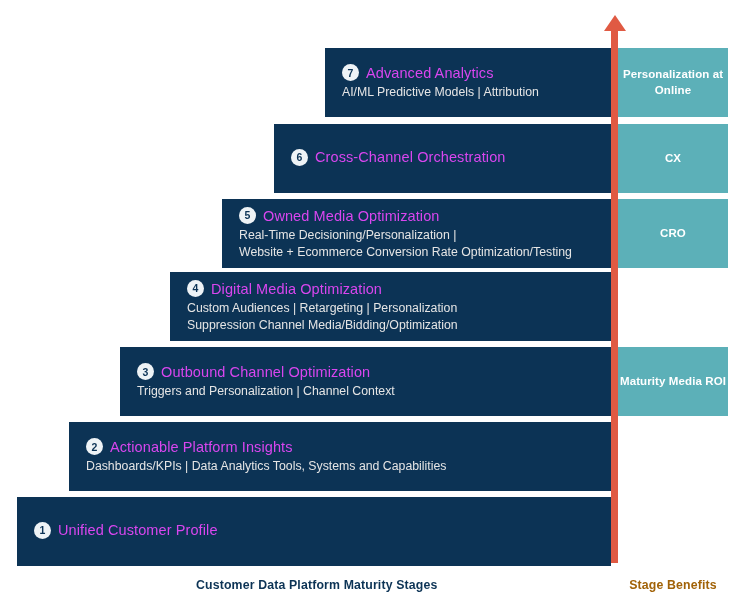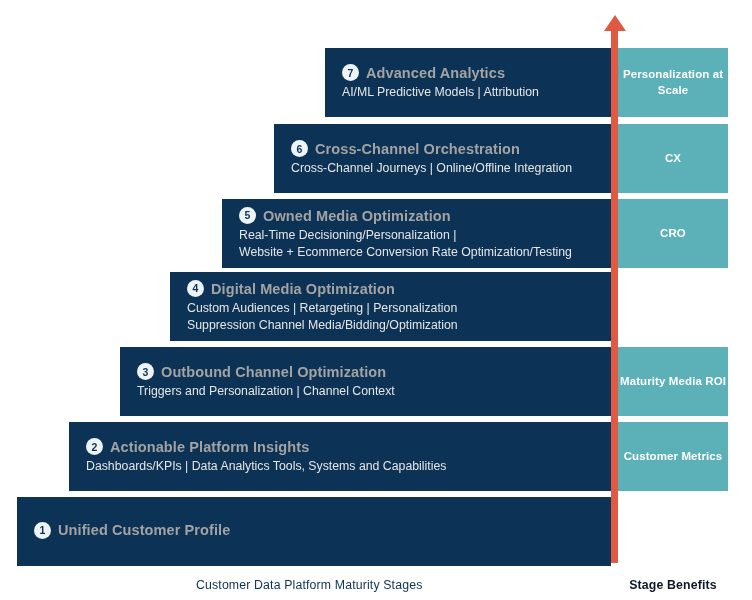--- a/index.html
+++ b/index.html
@@ -95,51 +95,51 @@
     background: #eef3f6;
     color: #0c3355;
     font-size: 10.5px;
     font-weight: 700;
     display: flex;
     align-items: center;
     justify-content: center;
     line-height: 1;
   }
   .stage-title {
-    color: #a3a3a3;
+    color: #d946ef;
     font-size: 14.5px;
-    font-weight: 700;
+    font-weight: 400;
     letter-spacing: .1px;
     white-space: nowrap;
   }
   .stage-desc {
     color: #e5e5e5;
     font-size: 12.3px;
     font-weight: 400;
     line-height: 1.33;
     white-space: pre-line;
   }
 
   
   .footer-left {
     position: absolute;
     left: 196px;
     top: 578px;
     color: #0c3355;
     font-size: 12.3px;
-    font-weight: 400;
+    font-weight: 700;
     letter-spacing: .15px;
   }
   .footer-right {
     position: absolute;
     left: 618px;
     top: 578px;
     width: 110px;
     text-align: center;
-    color: #0f172a;
+    color: #a16207;
     font-size: 12.3px;
     font-weight: 700;
     letter-spacing: .15px;
   }
 </style>
 </head>
 <body>
 
 <div id="stage">
 
@@ -151,29 +151,28 @@
   <div id="rows-container">
       <div class="row" style="left: 0px; top: 48px; width: 752px;">
         <div class="stage-bar" style="left: 325px; width: 286px;">
           <div class="title-line">
             <span class="badge">7</span>
             <span class="stage-title">Advanced Analytics</span>
           </div>
           <div class="stage-desc">AI/ML Predictive Models | Attribution</div>
         </div>
         <div class="benefit-bar" style="left: 618px;">Personalization
-at Scale</div>
+at Online</div>
       </div>
       <div class="row" style="left: 0px; top: 124px; width: 752px;">
         <div class="stage-bar" style="left: 274px; width: 337px;">
           <div class="title-line">
             <span class="badge">6</span>
             <span class="stage-title">Cross-Channel Orchestration</span>
           </div>
-          <div class="stage-desc">Cross-Channel Journeys | Online/Offline Integration</div>
         </div>
         <div class="benefit-bar" style="left: 618px;">CX</div>
       </div>
       <div class="row" style="left: 0px; top: 199px; width: 752px;">
         <div class="stage-bar" style="left: 222px; width: 389px;">
           <div class="title-line">
             <span class="badge">5</span>
             <span class="stage-title">Owned Media Optimization</span>
           </div>
           <div class="stage-desc">Real-Time Decisioning/Personalization |
@@ -203,22 +202,20 @@
 Media ROI</div>
       </div>
       <div class="row" style="left: 0px; top: 422px; width: 752px;">
         <div class="stage-bar" style="left: 69px; width: 542px;">
           <div class="title-line">
             <span class="badge">2</span>
             <span class="stage-title">Actionable Platform Insights</span>
           </div>
           <div class="stage-desc">Dashboards/KPIs | Data Analytics Tools, Systems and Capabilities</div>
         </div>
-        <div class="benefit-bar" style="left: 618px;">Customer
-Metrics</div>
       </div>
       <div class="row" style="left: 0px; top: 497px; width: 752px;">
         <div class="stage-bar" style="left: 17px; width: 594px;">
           <div class="title-line">
             <span class="badge">1</span>
             <span class="stage-title">Unified Customer Profile</span>
           </div>
         </div>
       </div>
     </div>

